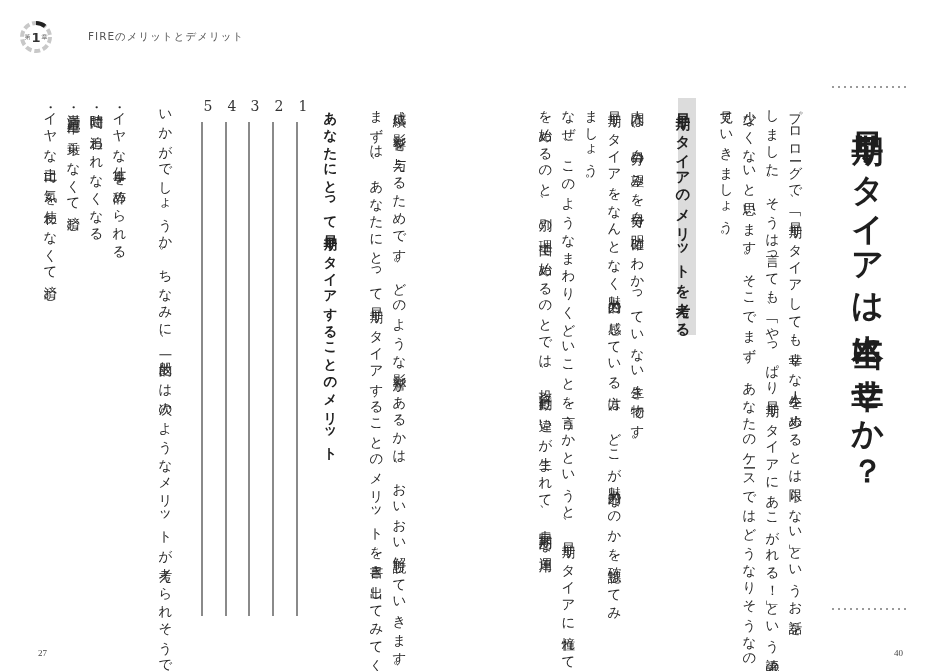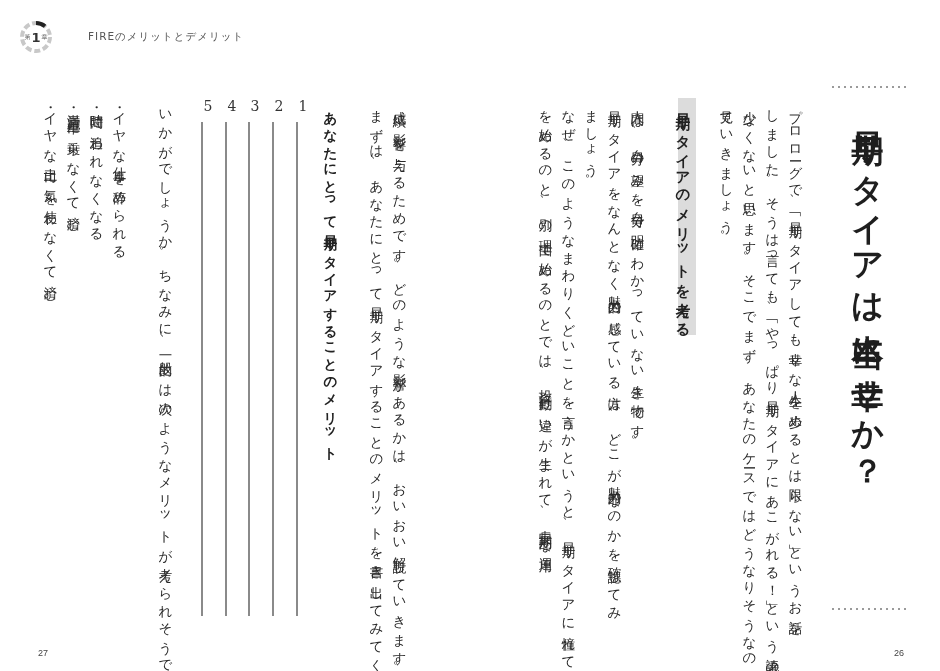--- a/index.html
+++ b/index.html
@@ -26,21 +26,21 @@
   
   .subhead { position:absolute; left:670px; top:98px; writing-mode:vertical-rl; text-orientation:upright; font-family:"DejaVu Sans","Liberation Sans",sans-serif; font-weight:bold; font-size:14.5px; letter-spacing:2px; color:#222; background:linear-gradient(to right, transparent 0, transparent 8px, #dcdcdc 8px); padding:4px 2px; line-height:22px; width:26px; }
 
   .bold-head { position:absolute; left:320px; top:102px; writing-mode:vertical-rl; text-orientation:upright; font-family:"DejaVu Sans","Liberation Sans",sans-serif; font-weight:bold; font-size:13.5px; letter-spacing:2px; color:#222; line-height:22px; }
 
   
   .write-col { position:absolute; top:98px; width:20px; height:520px; }
   .write-num { position:absolute; top:0; left:0; width:20px; text-align:center; font-family:"DejaVu Serif","Liberation Serif",serif; font-size:14px; color:#333; }
   .write-line { position:absolute; top:24px; left:3px; width:2px; height:494px; background:#8a8a8a; }
 
-  .page-num { position:absolute; top:648px; font-family:Liberation Sans, sans-serif; font-size:9px; color:#444; }
+  .page-num { position:absolute; top:648px; font-family:Liberation Serif, serif; font-size:9px; color:#444; }
 </style>
 </head>
 <body>
 
 <div class="page page-left">
 
   <div class="run-head">
     <div class="chap-badge">
       <svg width="36" height="36" viewBox="0 0 36 36">
         <circle cx="18" cy="18" r="14" fill="none" stroke="#c8c8c8" stroke-width="4" stroke-dasharray="6 2.8"></circle>
@@ -101,13 +101,13 @@
 <div class="vcol" style="left:715px; top:100px;">見ていきましょう。</div>
 
 <div class="subhead">早期リタイアのメリットを考える</div>
 
 <div class="vcol" style="left:626px; top:100px;">人間は、自分の望みを自分で明確にわかっていない生き物です。</div>
 <div class="vcol" style="left:603px; top:100px;">早期リタイアをなんとなく魅力的に感じている方は、どこが魅力的なのかを確認してみ</div>
 <div class="vcol" style="left:580px; top:100px;">ましょう。</div>
 <div class="vcol" style="left:557px; top:100px;">なぜ、このようなまわりくどいことを言うかというと、早期リタイアに憧れて資産運用</div>
 <div class="vcol" style="left:534px; top:100px;">を始めるのと、別の理由で始めるのとでは、投資行動に違いが生まれて、中長期的な運用</div>
 
-<div class="page-num" style="left:894px;">26</div>
+<div class="page-num" style="left:894px;">40</div>
 
 </body></html>

